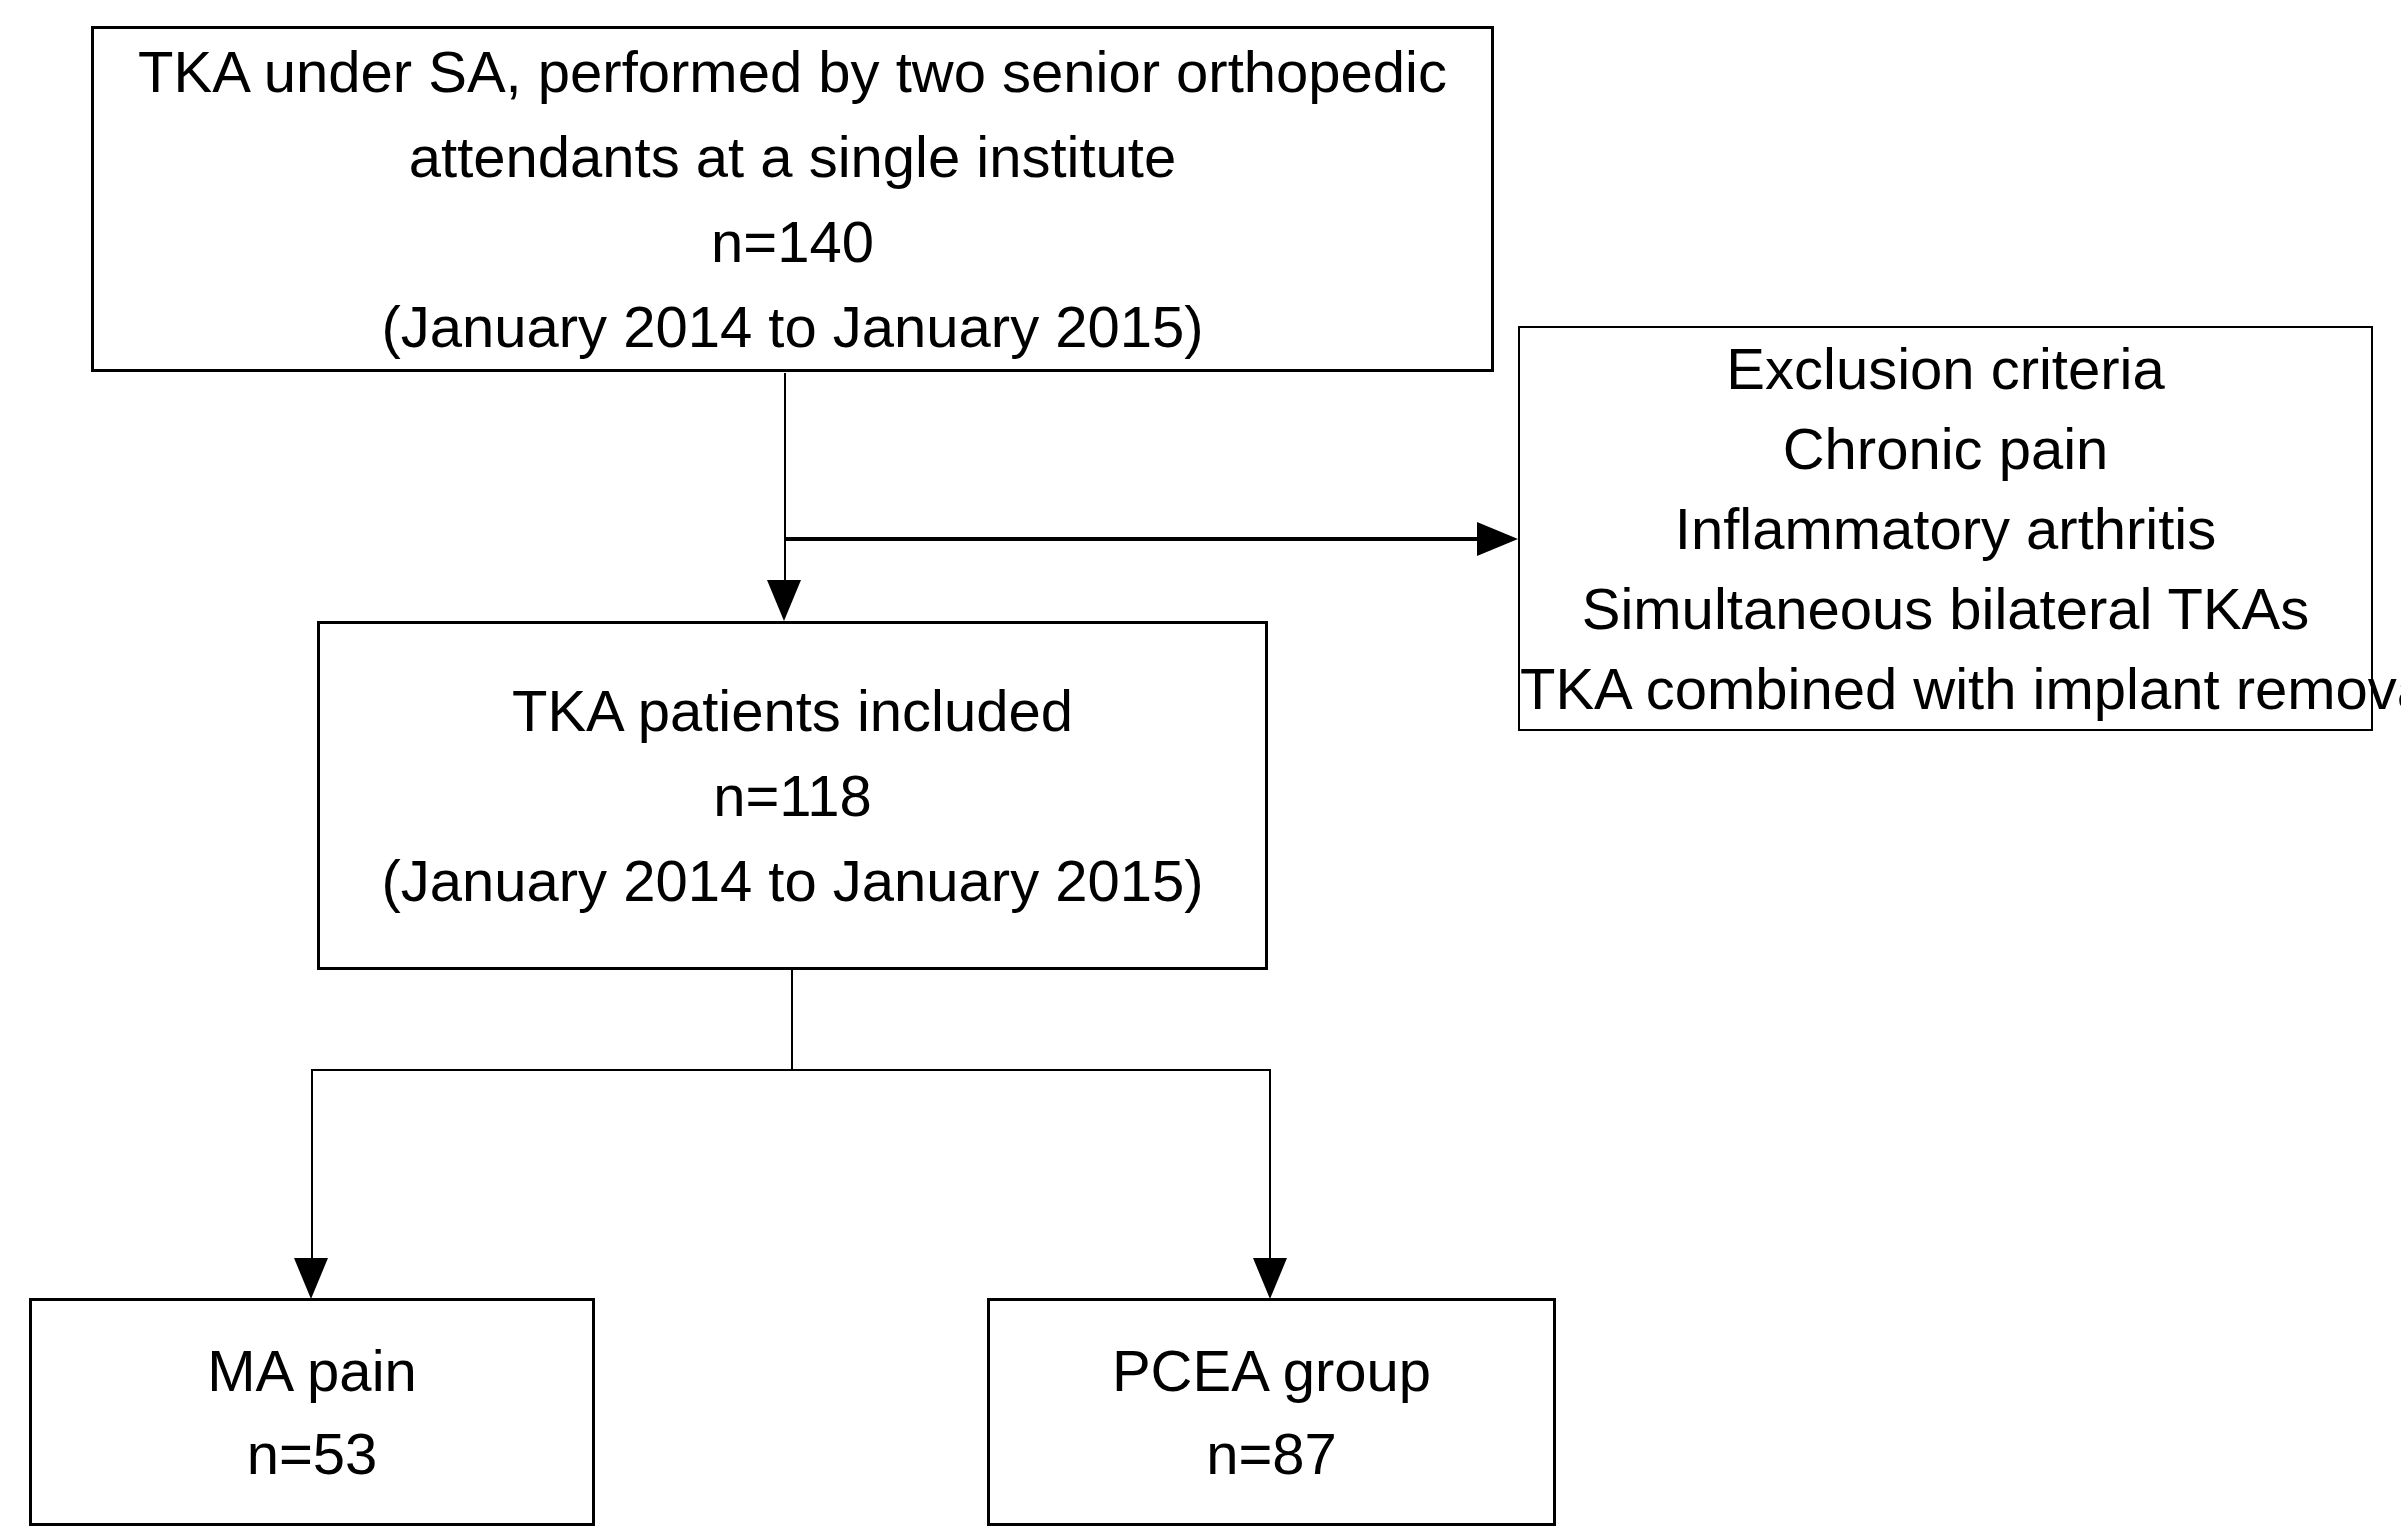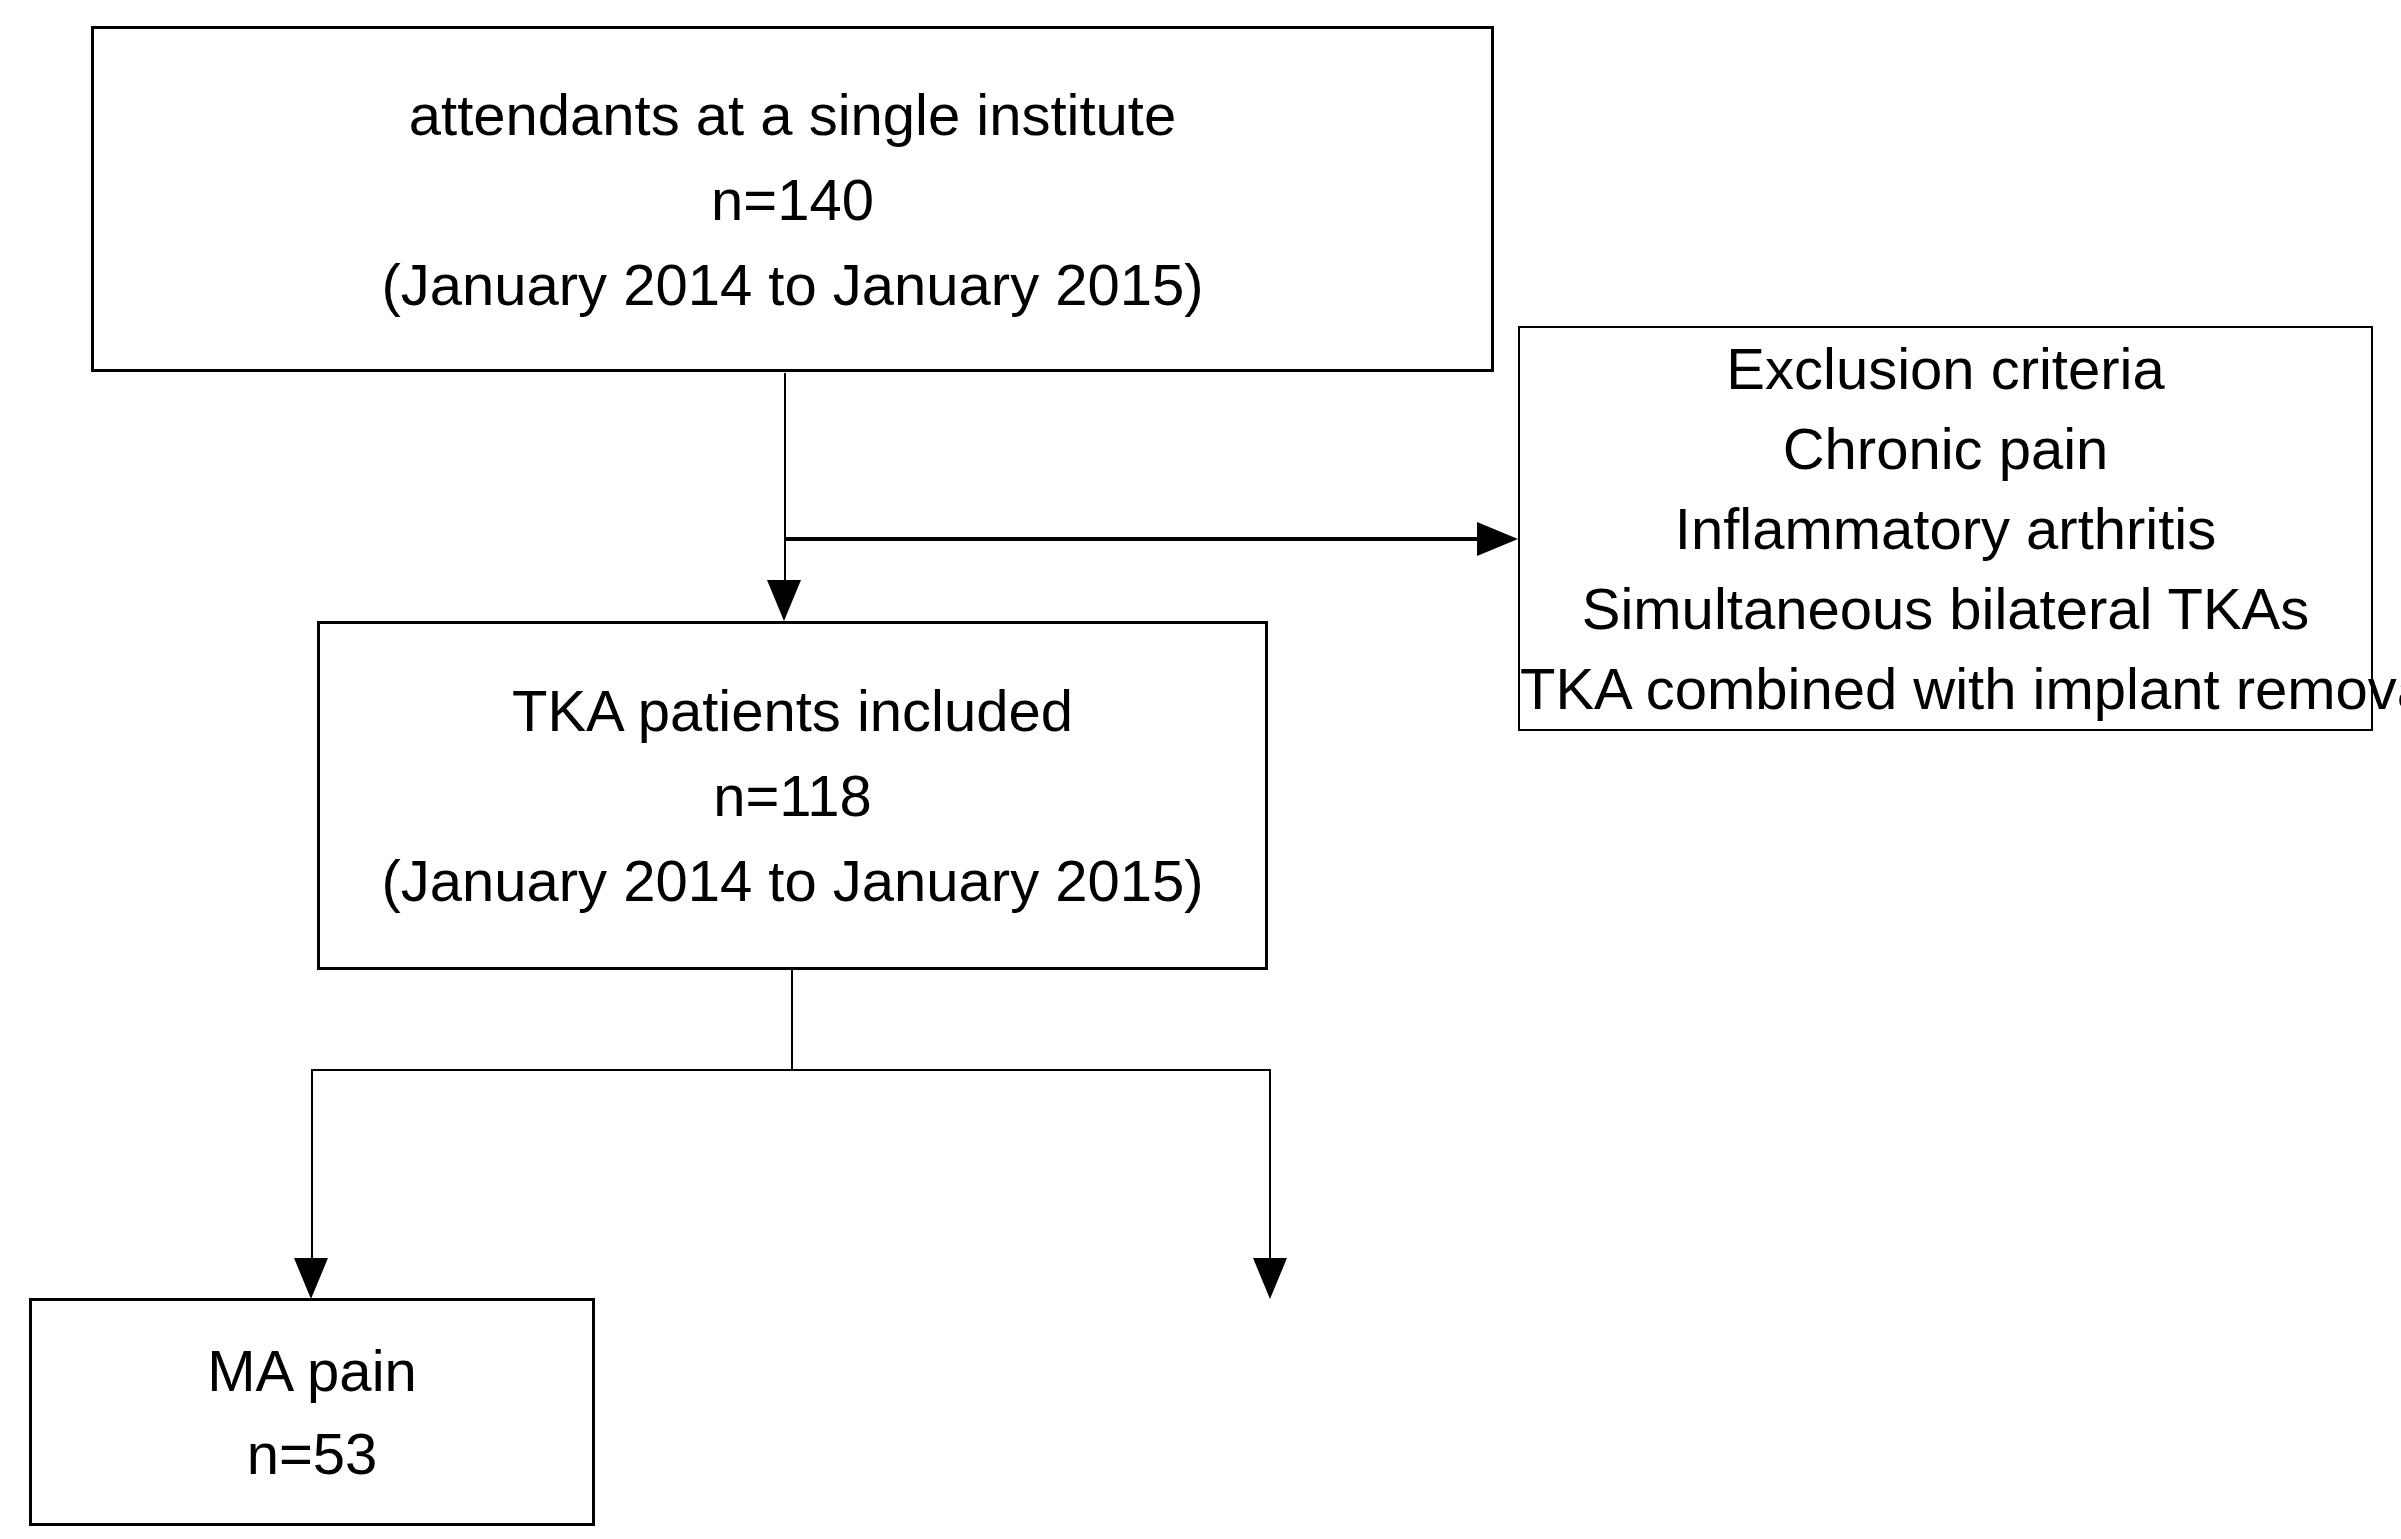--- a/index.html
+++ b/index.html
@@ -61,20 +61,21 @@
   #drop-left-head      { left: 294px;  top: 1258px; }
   #drop-right          { left: 1269px; top: 1069px; height: 190px; }
   #drop-right-head     { left: 1253px; top: 1258px; }
 </style>
 </head>
 <body>
 
 <div id="canvas">
 
   <div class="box" id="source-box">
+    <div class="line">TKA under SA, performed by two senior orthopedic</div>
     <div class="line">attendants at a single institute</div>
     <div class="line">n=140</div>
     <div class="line">(January 2014 to January 2015)</div>
   </div>
 
   <div class="box" id="exclusion-box">
     <div class="line">Exclusion criteria</div>
     <div class="line">Chronic pain</div>
     <div class="line">Inflammatory arthritis</div>
     <div class="line">Simultaneous bilateral TKAs</div>
@@ -85,20 +86,24 @@
     <div class="line">TKA patients included</div>
     <div class="line">n=118</div>
     <div class="line">(January 2014 to January 2015)</div>
   </div>
 
   <div class="box" id="ma-box">
     <div class="line">MA pain</div>
     <div class="line">n=53</div>
   </div>
 
+  <div class="box" id="pcea-box">
+    <div class="line">PCEA group</div>
+    <div class="line">n=87</div>
+  </div>
 
   <div class="vline" id="stem-source"></div>
   <div class="arrowhead-down" id="stem-source-head"></div>
 
   <div class="hline thick" id="excl-arrow-line"></div>
   <div class="arrowhead-right" id="excl-arrow-head"></div>
 
   <div class="vline" id="stem-included"></div>
   <div class="hline" id="branch-line"></div>
   <div class="vline" id="drop-left"></div>

